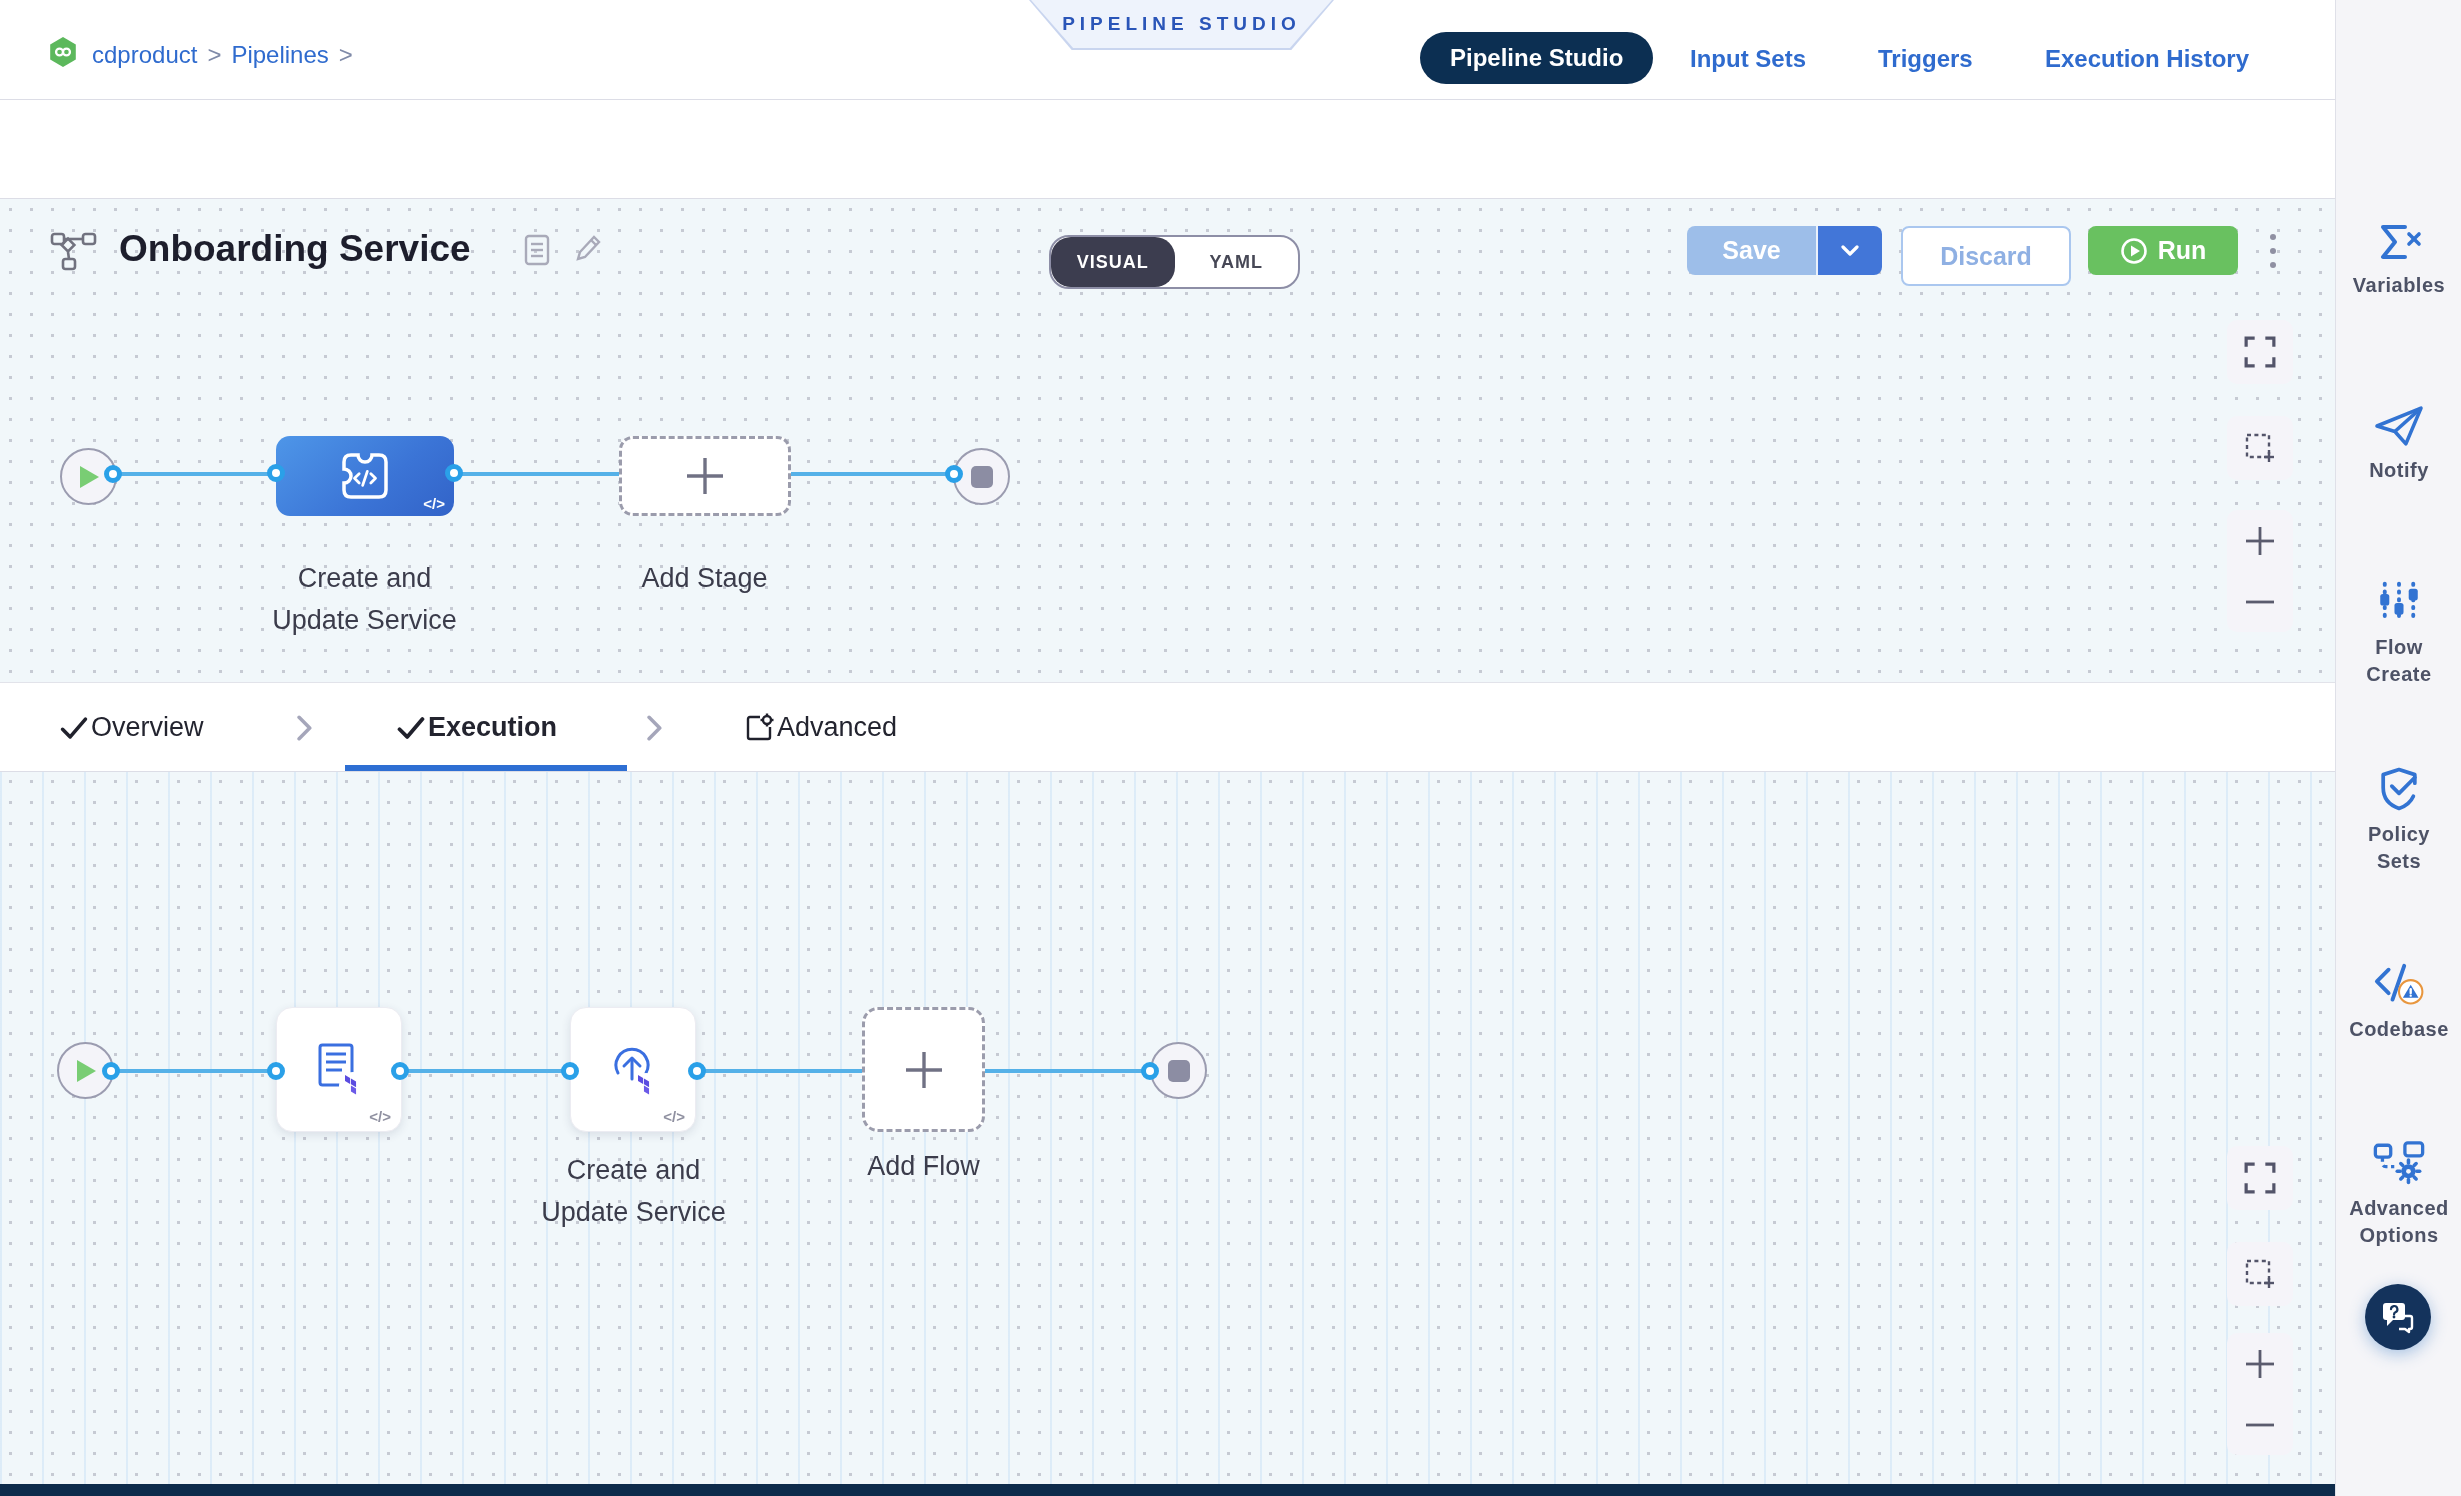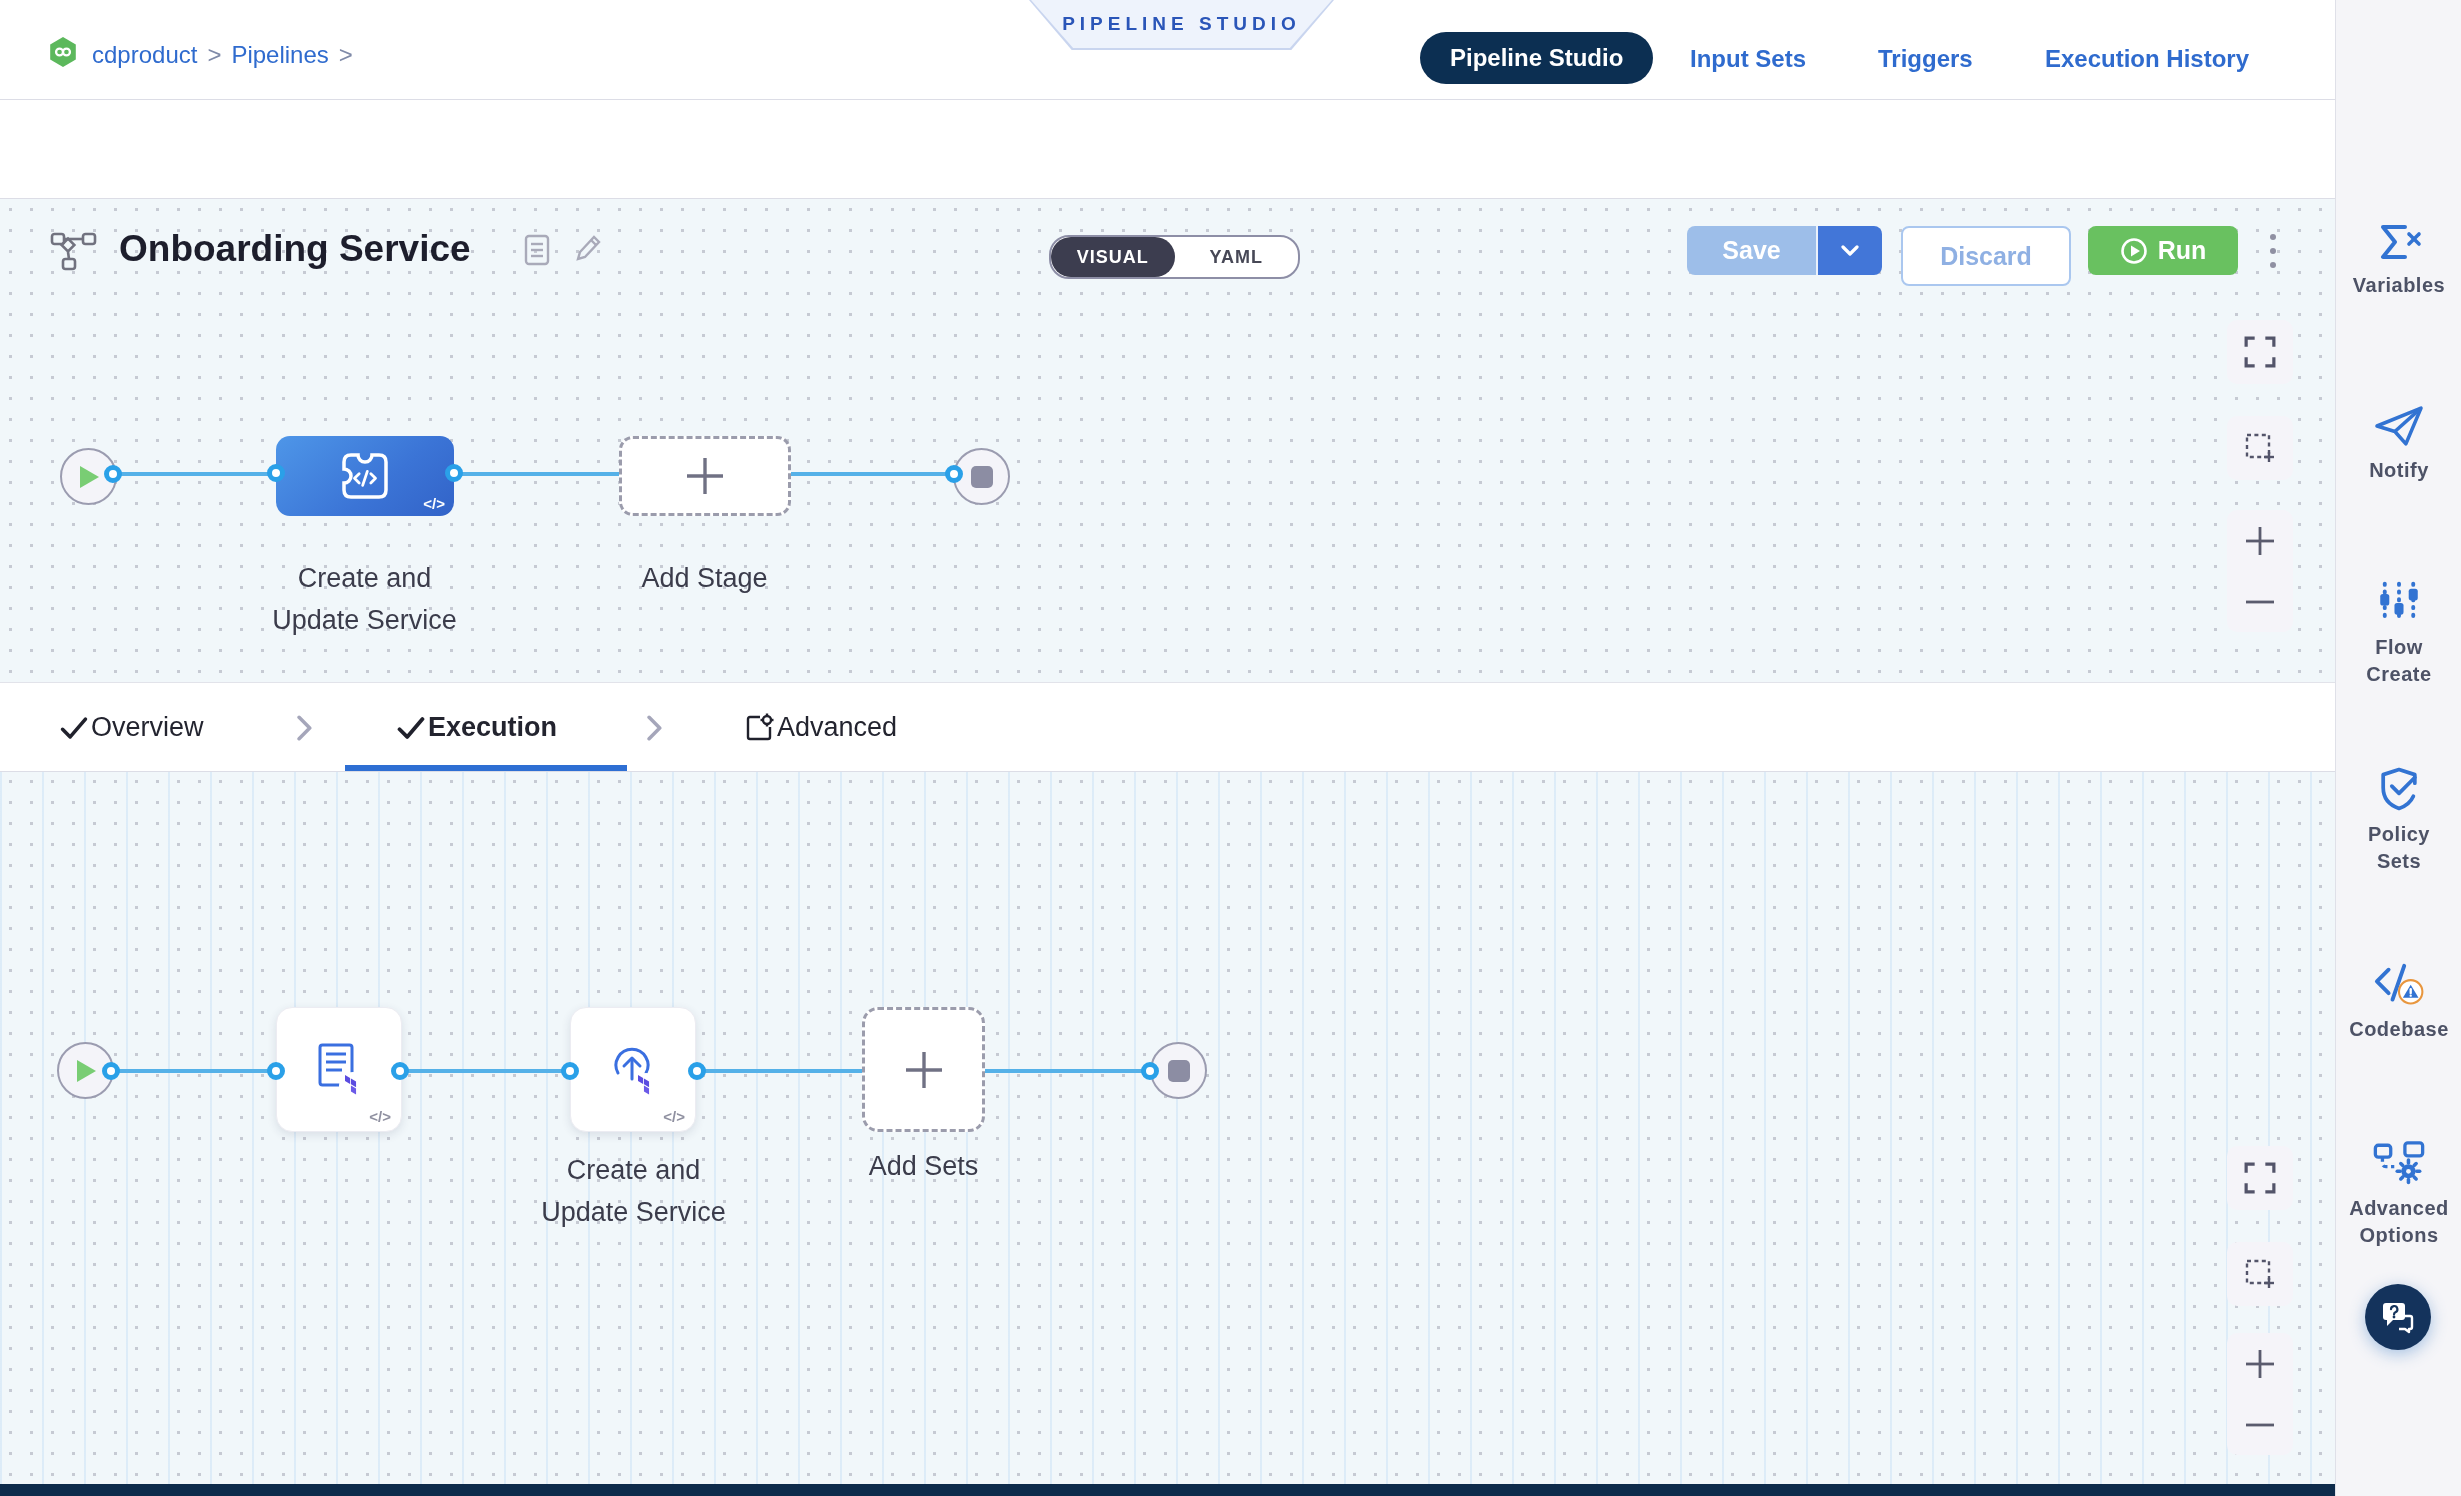--- a/index.html
+++ b/index.html
@@ -15,21 +15,21 @@
   .badge-outer { left:1029px; top:0px; width:305px; height:50px; background:#c9d5ef;
     clip-path:polygon(0 0,100% 0,86% 100%,14% 100%); z-index:6; }
   .badge-inner { position:absolute; left:2px; top:0px; right:2px; bottom:2px; background:#eef3fc;
     clip-path:polygon(0 0,100% 0,86% 100%,14% 100%); display:flex; align-items:center; justify-content:center; }
   .badge-text { font-size:19px; font-weight:bold; letter-spacing:5px; color:#2a55b8; }
   .nav-pill { left:1420px; top:32px; height:52px; padding:0 30px; background:#0c2f52; border-radius:28px;
     color:#fff; font-size:24px; font-weight:bold; display:flex; align-items:center; }
   .nav-link { top:45px; font-size:24px; font-weight:600; color:#2f6bce; cursor:pointer; }
 
   .title { left:119px; top:128px; font-size:37px; font-weight:bold; color:#1d1e2c; }
-  .toggle { left:1049px; top:135px; width:251px; height:44px; border:2px solid #8d8ea6; border-radius:20px;
+  .toggle { left:1049px; top:135px; width:251px; height:54px; border:2px solid #8d8ea6; border-radius:20px;
     background:#fff; display:flex; overflow:hidden; }
   .toggle-seg { flex:1; display:flex; align-items:center; justify-content:center; font-size:18px; font-weight:bold; letter-spacing:1px; }
   .toggle-on { background:#3c3d4f; color:#fff; border-radius:20px; }
   .toggle-off { color:#474856; }
   .btn { display:flex; align-items:center; justify-content:center; font-weight:bold; font-size:25px; border-radius:8px; cursor:pointer; }
   .btn-save { left:1687px; top:126px; width:129px; height:49px; background:#9dbee9; color:#fff; border-radius:8px 0 0 8px; }
   .btn-save-chev { left:1816px; top:126px; width:66px; height:49px; background:#4276d8; border-radius:0 8px 8px 0; border-left:2px solid #eaf1fb; }
   .btn-discard { left:1901px; top:126px; width:170px; height:60px; background:#fff; border:2px solid #aac7ef; color:#8fb0e3; }
   .btn-run { left:2088px; top:126px; width:150px; height:49px; background:#69c160; color:#fff; gap:10px; }
   .kebab { left:2259px; top:127px; width:28px; height:48px; display:flex; flex-direction:column; align-items:center; justify-content:center; gap:8px; cursor:pointer; }
@@ -319,21 +319,21 @@
 
   <div class="abs dot" style="left:1141px; top:291px;"></div>
   <div class="abs endpoint" style="left:1150px; top:271px;">
     <div class="stop-sq"></div>
   </div>
 
   <div class="abs node-label" style="left:504px; top:378px; width:259px;">
     <div>Create and</div>
     <div>Update Service</div>
   </div>
-  <div class="abs node-label" style="left:814px; top:374px; width:219px;">Add Sets</div>
+  <div class="abs node-label" style="left:814px; top:374px; width:219px;">Add Flow</div>
 
   <div class="abs cv-btn" style="top:375px; height:64px;">
     <svg width="32" height="32" viewBox="0 0 30 30" fill="none" stroke="#53546a" stroke-width="3">
       <polyline points="2,10 2,2 10,2"></polyline>
         <polyline points="20,2 28,2 28,10"></polyline>
         <polyline points="28,20 28,28 20,28"></polyline>
         <polyline points="10,28 2,28 2,20"></polyline>
     </svg>
   </div>
   <div class="abs cv-btn" style="top:471px; height:64px;">

